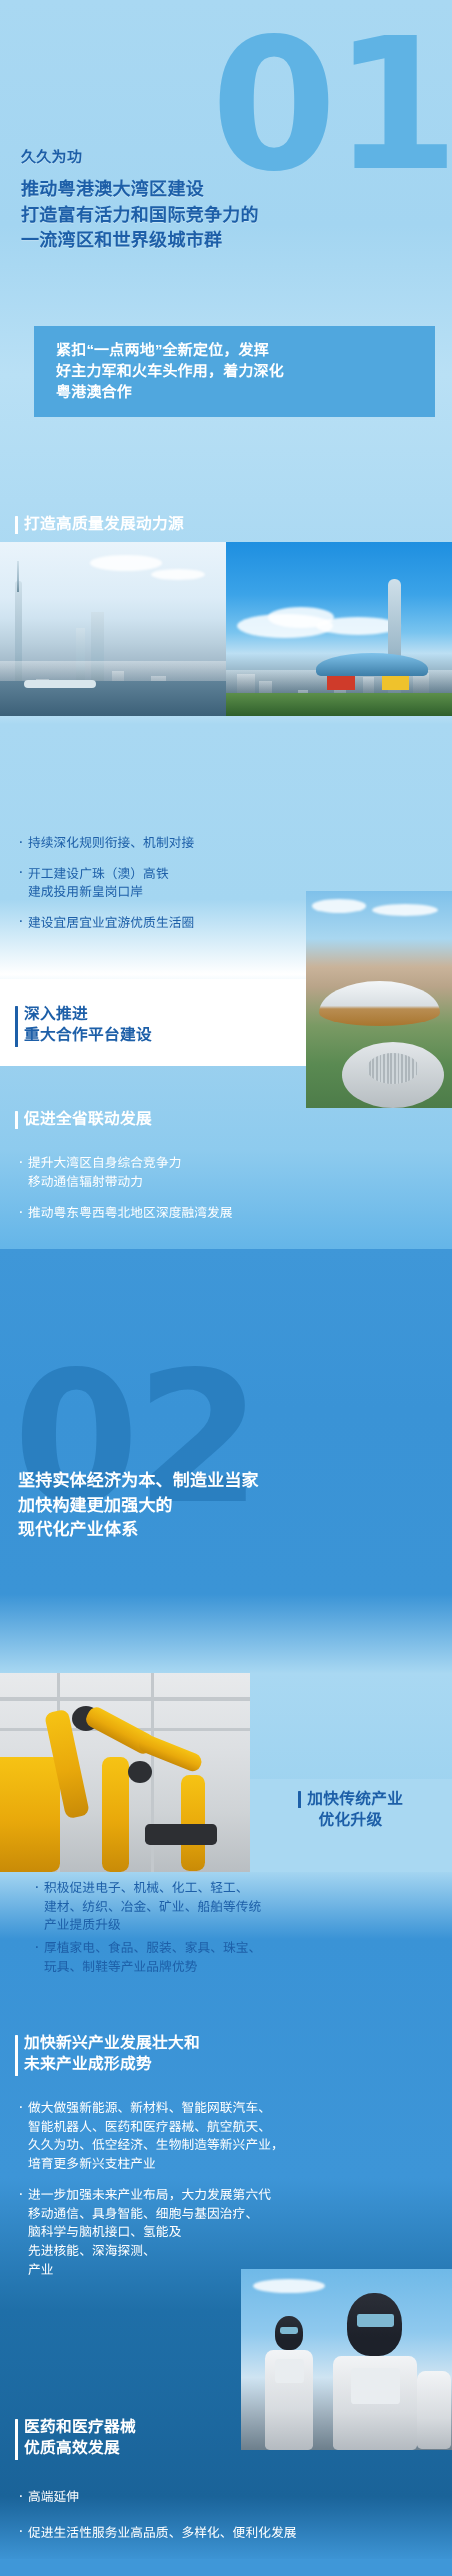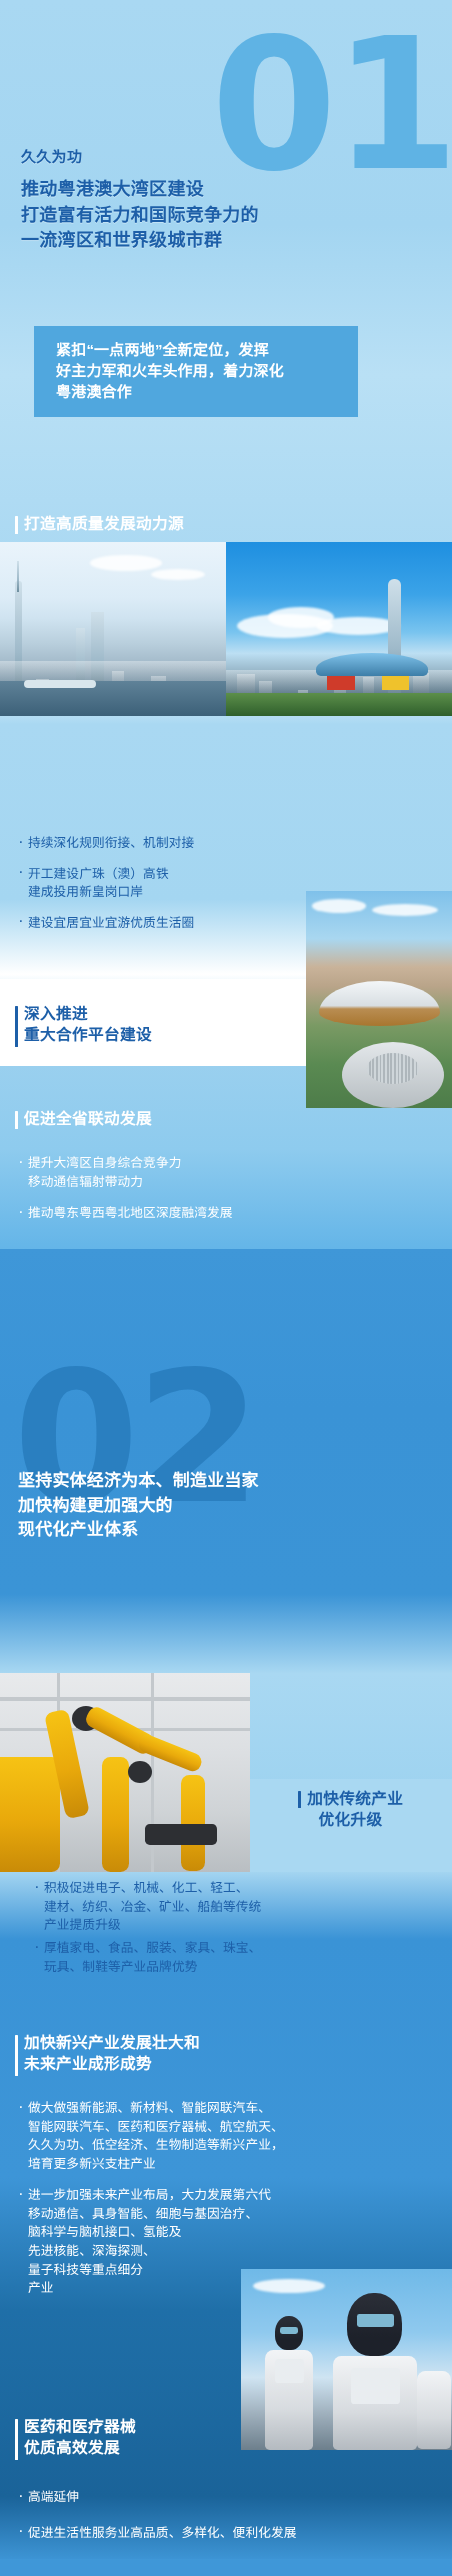--- a/index.html
+++ b/index.html
@@ -52,21 +52,21 @@
     letter-spacing: 0.3px;
     text-shadow: 0 0.6px 0 rgba(255,255,255,0.35);
   }
   .s1-title .ln1 { font-size: 15px; display:block; margin-bottom: 10px;}
   .s1-title .ln { display: block; }
 
   .callout {
     position: absolute;
     left: 34px;
     top: 326px;
-    width: 324px;
+    width: 401px;
     background: #50a7de;
     padding: 12.7px 15.7px 14.5px 22px;
     color: #ffffff;
     font-weight: bold;
     font-size: 15px;
     line-height: 1.42;
     letter-spacing: 0.2px;
   }
   .callout .ln { display: block; }
 
@@ -464,30 +464,29 @@
       <span class="bar"></span>
       <span class="htxt">
         <span class="ln">加快新兴产业发展壮大和</span>
         <span class="ln">未来产业成形成势</span>
       </span>
     </div>
 
     <ul class="bullets white" id="blt-4">
       <li>
         <span class="ln">做大做强新能源、新材料、智能网联汽车、</span>
-        <span class="ln">智能网联汽车、医药和医疗器械、航空航天、</span>
+        <span class="ln">智能机器人、医药和医疗器械、航空航天、</span>
         <span class="ln">久久为功、低空经济、生物制造等新兴产业，</span>
         <span class="ln">培育更多新兴支柱产业</span>
       </li>
       <li>
         <span class="ln">进一步加强未来产业布局，大力发展第六代</span>
         <span class="ln">移动通信、具身智能、细胞与基因治疗、</span>
         <span class="ln">脑科学与脑机接口、氢能及</span>
         <span class="ln">先进核能、深海探测、</span>
-        <span class="ln">量子科技等重点细分</span>
         <span class="ln">产业</span>
       </li>
     </ul>
 
     <div class="ph-humanoid">
       <div class="sky-cloud" style="left:12px;top:9.6px;width:72px;height:14.5px;"></div>
       <div class="bot-head" style="left:34px;top:47px;width:28px;height:34px;"></div>
       <div class="bot-visor" style="left:39px;top:58px;width:18px;height:7.2px;"></div>
       <div class="bot-body" style="left:24px;top:81px;width:48px;height:100px;"></div>
       <div class="bot-bib" style="left:34px;top:90px;width:29px;height:24px;"></div>

